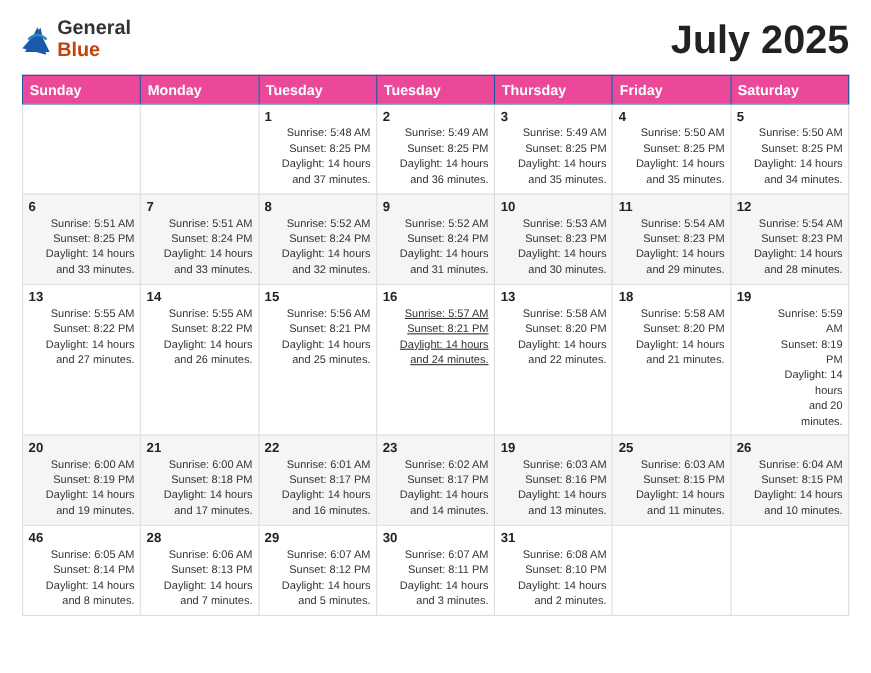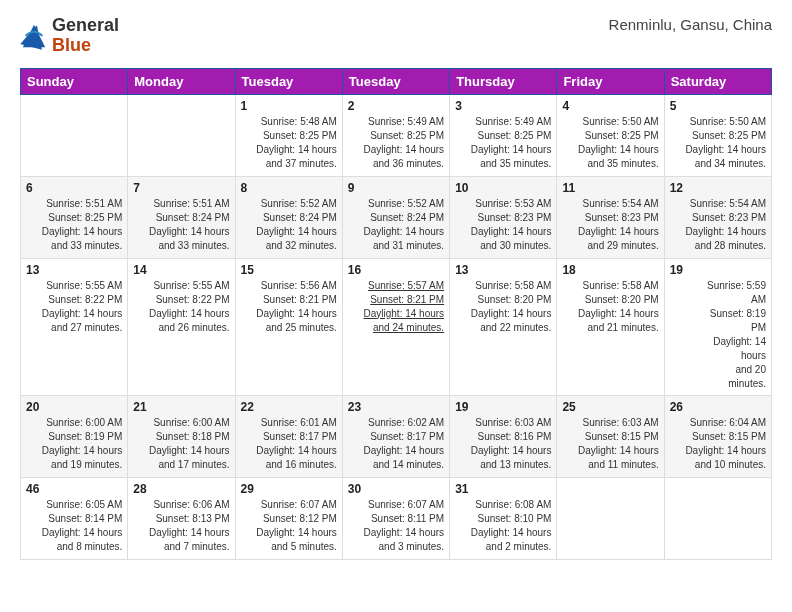--- a/index.html
+++ b/index.html
@@ -51,21 +51,21 @@
     .location-title {
       font-size: 15px;
       color: #444;
     }
     .calendar {
       width: 100%;
       border-collapse: collapse;
       border: 1px solid #ccc;
     }
     .calendar th {
-      background-color: #a21caf;
+      background-color: #ec4899;
       color: #fff;
       text-align: left;
       padding: 5px 6px;
       font-size: 13px;
       font-weight: bold;
       border: 1px solid #1e55a0;
     }
     .calendar td {
       vertical-align: top;
       padding: 4px 5px;
@@ -105,21 +105,21 @@
         <polygon points="20,4 36,36 4,36" fill="#1a5aab"></polygon>
         <polygon points="20,4 36,36 4,36" fill="#1a5aab" transform="rotate(15,20,20)"></polygon>
         <path d="M 8 20 Q 20 8 32 20" fill="none" stroke="#2e8bc0" stroke-width="3"></path>
       </svg>
       <div class="logo-text">
         <span class="logo-general">General</span>
         <span class="logo-blue">Blue</span>
       </div>
     </div>
     <div class="title-block">
-      <div class="location-title">Renminlu, Gansu, China</div>
+      <div class="month-title">July 2025</div>
     </div>
   </div>
 
   <table class="calendar">
     <thead>
       <tr>
       <th>Sunday</th>
           <th>Monday</th>
           <th>Tuesday</th>
           <th>Tuesday</th>

